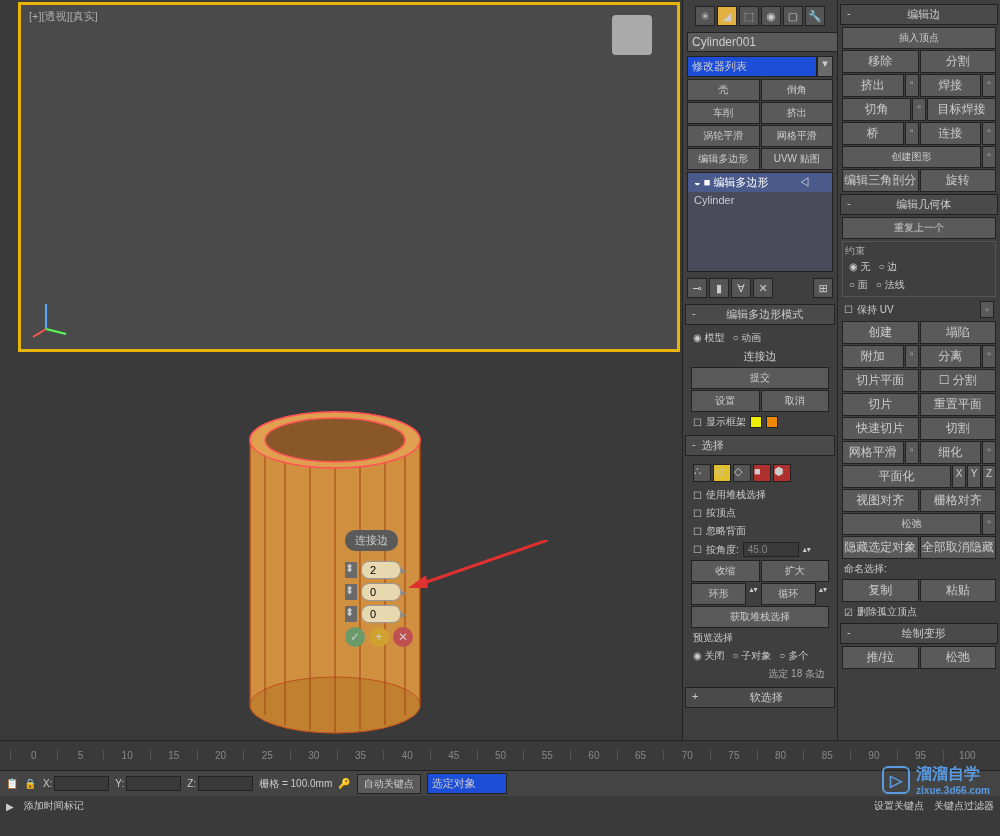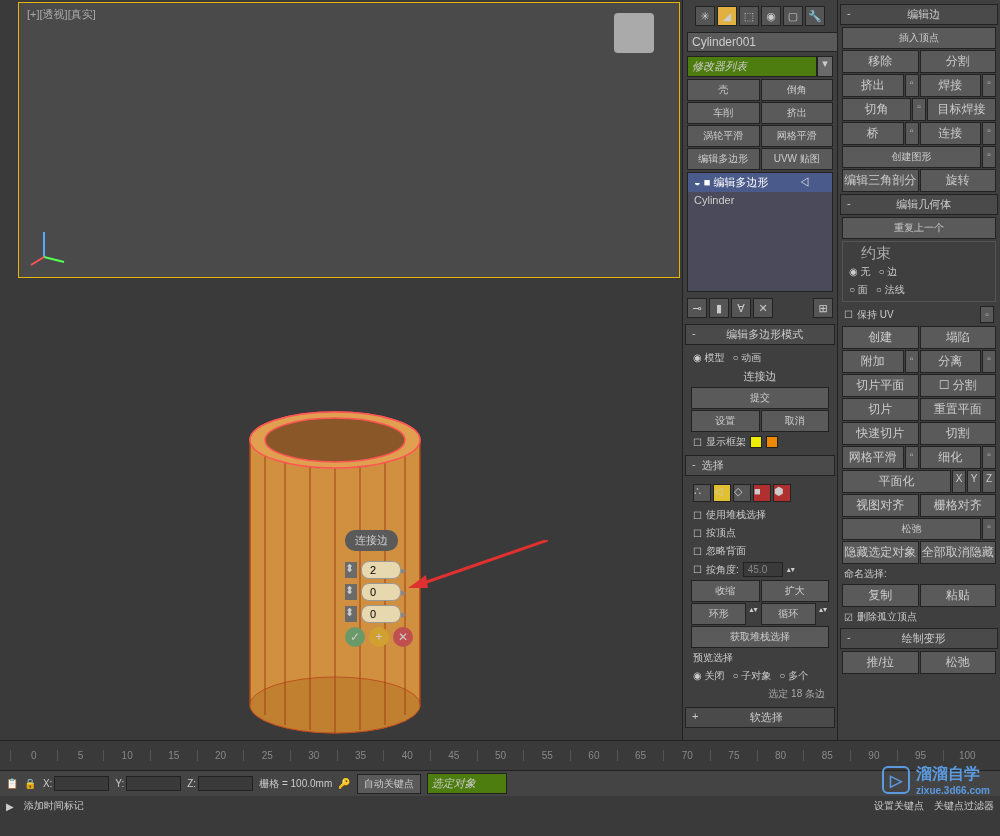--- a/index.html
+++ b/index.html
@@ -1,21 +1,21 @@
 <!DOCTYPE html>
 <html><head>
 <meta charset="utf-8">
 <style>
 * { margin: 0; padding: 0; box-sizing: border-box; font-family: "Microsoft YaHei", sans-serif; }
 body { background: #3a3a3a; color: #ccc; font-size: 11px; overflow: hidden; width: 1000px; height: 836px; position: relative; }
 .main-area { display: flex; height: 740px; }
 .viewports { width: 682px; display: flex; flex-direction: column; }
 .viewport { background: #4a4a4a; border: 1px solid #222; position: relative; margin: 2px; }
 .vp-top { height: 380px; }
-.vp-bottom { height: 276px; border: 1px solid #eab308; margin-left: 18px; }
+.vp-bottom { height: 350px; border: 3px solid #eab308; margin-left: 18px; }
 .vp-label { position: absolute; top: 4px; left: 8px; color: #aaa; font-size: 11px; }
 .axis-gizmo { position: absolute; bottom: 10px; left: 10px; width: 40px; height: 40px; }
 .viewcube { position: absolute; top: 10px; right: 25px; width: 40px; height: 40px; background: #888; border-radius: 4px; }
 .wireframe-box { position: absolute; top: 115px; left: 225px; width: 170px; height: 238px; border: 1px solid #ddd; }
 .wire-vline { position: absolute; top: 0; bottom: 0; width: 1px; background: #ddd; }
 .popup { position: absolute; top: 530px; left: 345px; z-index: 10; }
 .popup-title { background: #5a5a5a; color: #ccc; padding: 3px 10px; border-radius: 10px; font-size: 11px; display: inline-block; margin-bottom: 6px; }
 .popup-row { display: flex; align-items: center; margin: 4px 0; }
 .spinner-input { background: #e8d8b0; border: 1px solid #999; border-radius: 8px; padding: 2px 8px; width: 40px; font-size: 11px; margin-left: 4px; }
 .spin-btn { width: 12px; height: 16px; background: #6a6a6a; display: inline-flex; flex-direction: column; }
@@ -28,46 +28,46 @@
 
 .panel-mid { width: 155px; background: #3f3f3f; border-left: 1px solid #222; padding: 2px; }
 .panel-right { width: 163px; background: #3f3f3f; border-left: 1px solid #222; padding: 2px; overflow: hidden; }
 .tool-icons { display: flex; gap: 2px; padding: 4px; justify-content: center; }
 .tool-icon { width: 20px; height: 20px; background: #555; border: 1px solid #222; display: flex; align-items: center; justify-content: center; font-size: 11px; }
 .tool-icon.active { background: #e0b040; }
 .name-field { display: flex; padding: 2px; }
 .name-input { flex: 1; background: #5a5a5a; border: 1px solid #222; color: #ccc; padding: 2px 4px; font-size: 12px; }
 .color-swatch { width: 18px; height: 18px; background: #d08030; border: 1px solid #222; }
 .dropdown { display: flex; margin: 2px; }
-.dropdown-field { flex: 1; background: #4d7c0f; border: 1px solid #222; color: #ccc; padding: 2px 4px; font-size: 11px; font-style: italic; }
+.dropdown-field { flex: 1; background: #1d4ed8; border: 1px solid #222; color: #ccc; padding: 2px 4px; font-size: 11px; }
 .dropdown-btn { width: 16px; background: #6a6a6a; border: 1px solid #222; color: #ccc; text-align: center; }
 .btn-row { display: flex; gap: 1px; margin: 1px 2px; }
 .panel-btn { flex: 1; background: #5a5a5a; border: 1px solid #222; color: #ccc; padding: 3px 2px; font-size: 10px; text-align: center; cursor: pointer; }
 .panel-btn.sm { padding: 2px 1px; font-size: 12px; }
 .panel-btn.tiny { flex: 0 0 14px; padding: 2px 0; }
-.stack-list { background: #4a4a5a; border: 1px solid #222; margin: 2px; height: 120px; }
+.stack-list { background: #4a4a5a; border: 1px solid #222; margin: 2px; height: 100px; }
 .stack-item { padding: 2px 6px; font-size: 11px; }
 .stack-item.active { background: #4a5a8a; color: #fff; }
 .stack-icons { display: flex; gap: 2px; padding: 4px 2px; }
 .rollout-header { background: #4a4a4a; border: 1px solid #222; padding: 2px 6px; margin: 2px 0; font-size: 11px; display: flex; }
 .rollout-header .toggle { margin-right: 6px; }
 .rollout-body { padding: 2px 4px; }
 .radio-row { display: flex; gap: 8px; padding: 2px 4px; align-items: center; font-size: 10px; }
 .checkbox-row { display: flex; align-items: center; gap: 4px; padding: 2px 4px; font-size: 10px; }
 .label-txt { font-size: 10px; padding: 2px 4px; }
 .sel-icons { display: flex; gap: 2px; padding: 4px; align-items: center; }
 .sel-icon { width: 18px; height: 18px; border: 1px solid #222; background: #555; }
 .sel-icon.vertex { background: #555; }
 .sel-icon.edge { background: #e0c030; }
 .sel-icon.poly { background: #b03030; }
-.num-input { background: #3a3a3a; border: 1px solid #222; color: #888; padding: 1px 4px; width: 40px; font-size: 10px; }
+.num-input { background: #3a3a3a; border: 1px solid #222; color: #888; padding: 1px 4px; width: 56px; font-size: 10px; }
 .status-txt { text-align: right; padding: 2px 6px; font-size: 10px; color: #aaa; }
 .section-title { text-align: center; padding: 2px; font-size: 11px; }
 .fieldset-box { border: 1px solid #555; margin: 2px; padding: 2px; }
-.fieldset-label { font-size: 15px; color: #aaa; margin: 0 16px; }
+.fieldset-label { font-size: 10px; color: #aaa; margin: 0 0; }
 
 .timeline { height: 30px; background: #3a3a3a; border-top: 1px solid #222; display: flex; align-items: center; padding: 0 10px; }
 .tick { flex: 1; text-align: center; font-size: 10px; color: #888; border-left: 1px solid #555; }
 .bottom-bar { height: 26px; background: #444; border-top: 1px solid #222; display: flex; align-items: center; padding: 0 6px; gap: 6px; font-size: 10px; }
 .coord-group { display: flex; align-items: center; gap: 2px; }
 .coord-input { background: #3a3a3a; border: 1px solid #222; color: #888; padding: 1px 4px; width: 55px; font-size: 10px; }
 .status-bar2 { height: 20px; background: #3a3a3a; display: flex; align-items: center; padding: 0 6px; font-size: 10px; gap: 10px; }
 .watermark { position: absolute; bottom: 40px; right: 10px; color: #5a9ae0; font-size: 16px; font-weight: bold; display: flex; align-items: center; gap: 6px; z-index: 20; }
 .watermark-logo { width: 28px; height: 28px; border: 2px solid #5a9ae0; border-radius: 6px; display: flex; align-items: center; justify-content: center; }
 .small-swatch { width: 12px; height: 12px; display: inline-block; border: 1px solid #222; }

